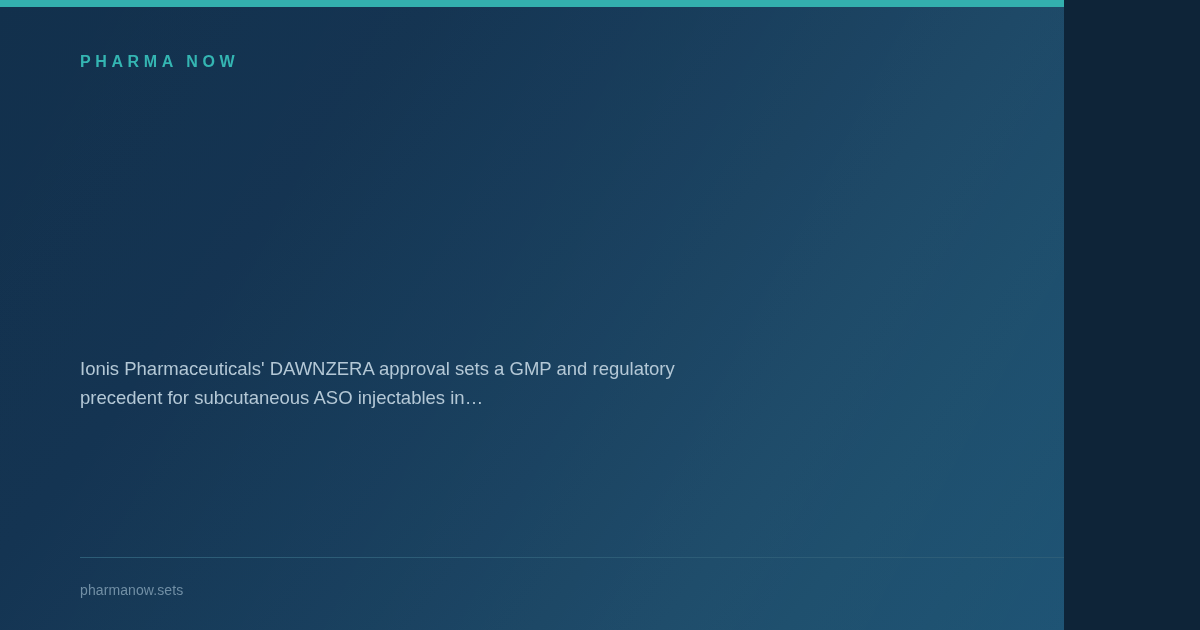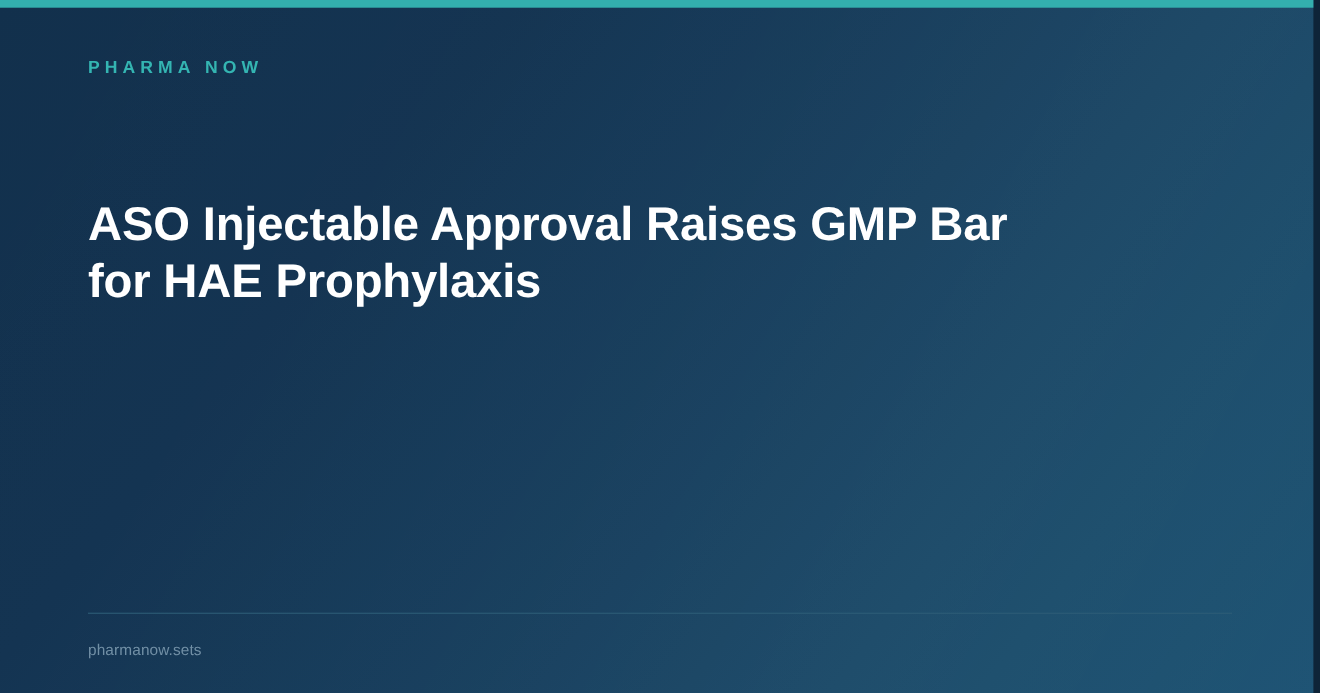--- a/index.html
+++ b/index.html
@@ -3,21 +3,21 @@
 <meta charset="utf-8">
 <style>
   html, body {
     margin: 0;
     padding: 0;
     background: #0e2438;
   }
 
   .card {
     position: relative;
-    width: 1194px;
+    width: 1064px;
     height: 630px;
     overflow: hidden;
     box-sizing: border-box;
     font-family: "Liberation Sans", sans-serif;
     
     background:
       linear-gradient(128deg,
         #12304c 0%,
         #133351 28%,
         #17405f 58%,
@@ -116,21 +116,21 @@
 <body>
 
 <div class="card">
 
   <div class="accent-bar"></div>
 
   <div class="content">
 
     <div class="eyebrow">PHARMA NOW</div>
 
-    <h1 class="headline">ASO Injectable Approval Raises GMP Bar for HAE Prophylaxis</h1>
 
+    <p class="subtitle">Ionis Pharmaceuticals' DAWNZERA approval sets a GMP and regulatory precedent for subcutaneous ASO injectables in…</p>
 
     <div class="divider"></div>
 
     <div class="footer-url">pharmanow.sets</div>
 
   </div>
 </div>
 
 </body></html>

